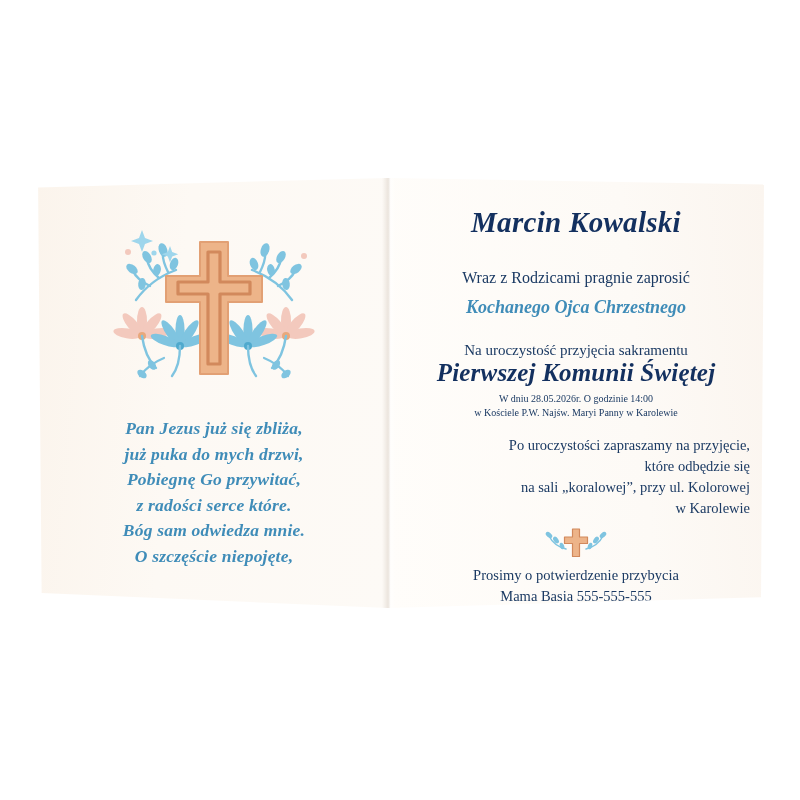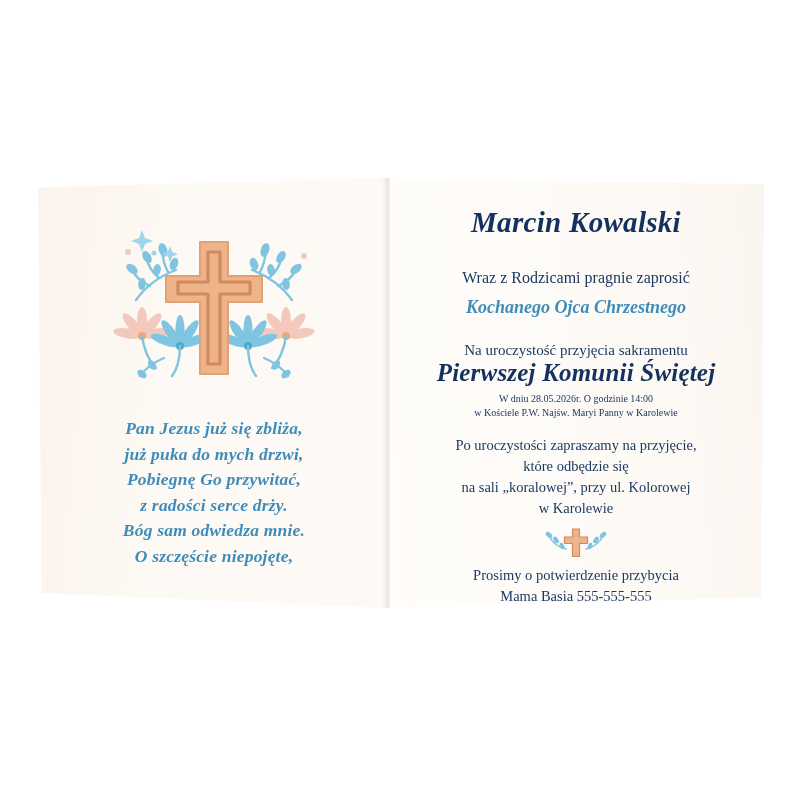--- a/index.html
+++ b/index.html
@@ -146,20 +146,21 @@
     color: #1b3a63;
     line-height: 1.45;
     margin-bottom: 14px;
   }
 
   .reception {
     font-size: 14.5px;
     color: #1b3a63;
     line-height: 1.45;
     margin-bottom: 6px;
+    text-align: right;
   }
 
   .divider-art {
     width: 100%;
     height: 34px;
     margin: 2px 0 6px 0;
   }
 
   .rsvp {
     font-size: 14.5px;
@@ -289,21 +290,21 @@
             <path d="M136 34 h28 v34 h34 v26 h-34 v72 h-28 v-72 h-34 v-26 h34 z" fill="#edb489" stroke="#e2a074" stroke-width="2" stroke-linejoin="round"></path>
             <path d="M144 44 h12 v30 h30 v12 h-30 v70 h-12 v-70 h-30 v-12 h30 z" fill="none" stroke="#d2895c" stroke-width="3.2" stroke-linejoin="round"></path>
           </g>
         </svg>
       </div>
 
       <div class="verse">
         <div>Pan Jezus już się zbliża,</div>
         <div>już puka do mych drzwi,</div>
         <div>Pobiegnę Go przywitać,</div>
-        <div>z radości serce drży.</div>
+        <div>z radości serce które.</div>
         <div>Bóg sam odwiedza mnie.</div>
         <div>O szczęście niepojęte,</div>
       </div>
     </div>
 
     <div class="panel panel-right">
       <div class="invite">
 
         <div class="name">Marcin Kowalski</div>
 

